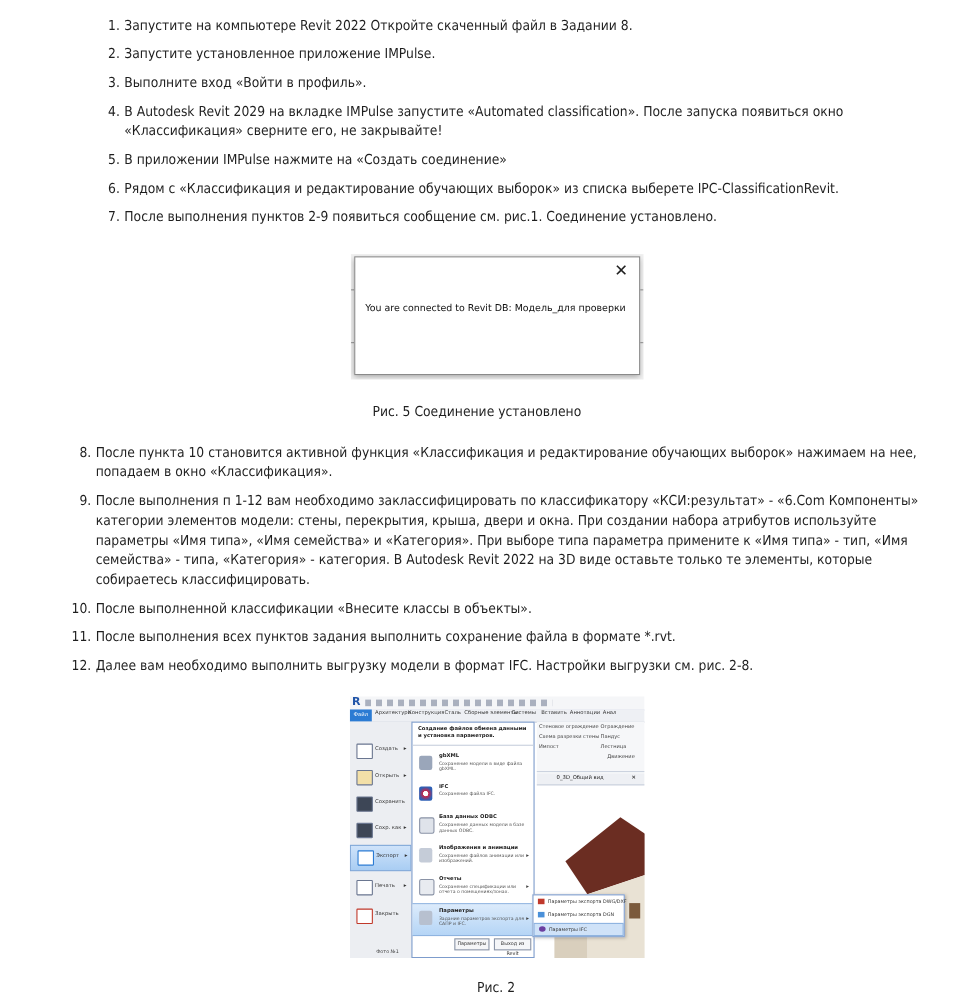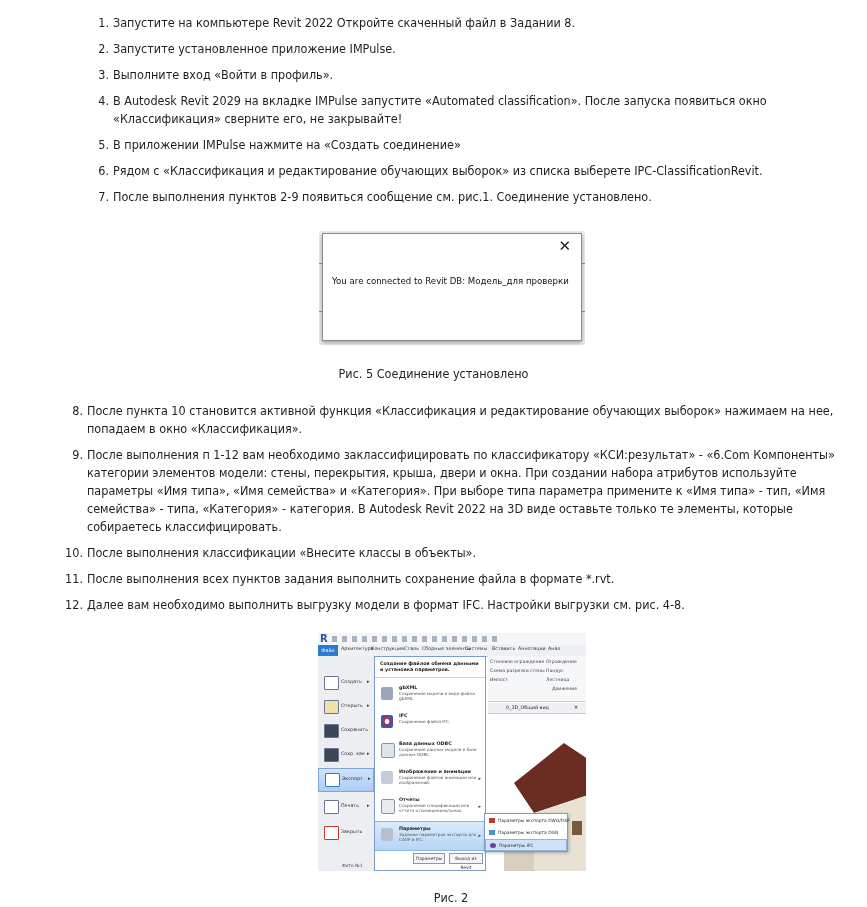--- a/index.html
+++ b/index.html
@@ -135,29 +135,29 @@
   <div class="item">
       <span class="num">8.</span>
       <span class="txt">После пункта 10 становится активной функция «Классификация и редактирование обучающих выборок» нажимаем на нее, попадаем в окно «Классификация».</span>
     </div>
   <div class="item">
       <span class="num">9.</span>
       <span class="txt">После выполнения п 1-12 вам необходимо заклассифицировать по классификатору «КСИ:результат» - «6.Com Компоненты» категории элементов модели: стены, перекрытия, крыша, двери и окна. При создании набора атрибутов используйте параметры «Имя типа», «Имя семейства» и «Категория». При выборе типа параметра примените к «Имя типа» - тип, «Имя семейства» - типа, «Категория» - категория. В Autodesk Revit 2022 на 3D виде оставьте только те элементы, которые собираетесь классифицировать.</span>
     </div>
   <div class="item">
       <span class="num">10.</span>
-      <span class="txt">После выполнения классификации «Внесите классы в объекты».</span>
+      <span class="txt">После выполненной классификации «Внесите классы в объекты».</span>
     </div>
   <div class="item">
       <span class="num">11.</span>
       <span class="txt">После выполнения всех пунктов задания выполнить сохранение файла в формате *.rvt.</span>
     </div>
   <div class="item">
       <span class="num">12.</span>
-      <span class="txt">Далее вам необходимо выполнить выгрузку модели в формат IFC. Настройки выгрузки см. рис. 4-8.</span>
+      <span class="txt">Далее вам необходимо выполнить выгрузку модели в формат IFC. Настройки выгрузки см. рис. 2-8.</span>
     </div>
 </div>
 
 <div class="fig2">
   <div class="qat">
     <span class="rlogo">R</span>
     <span class="qicons"></span>
   </div>
   <div class="ribbon-tabs">
     <span class="file">Файл</span>

